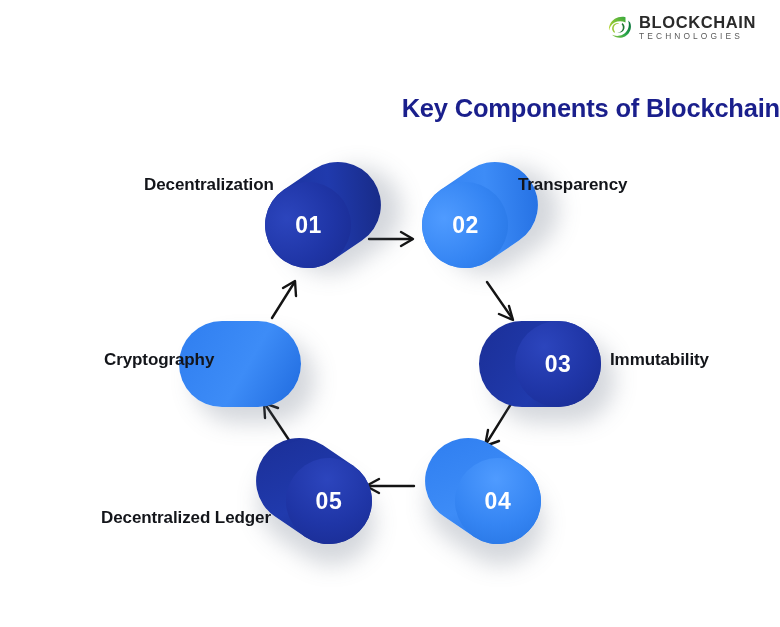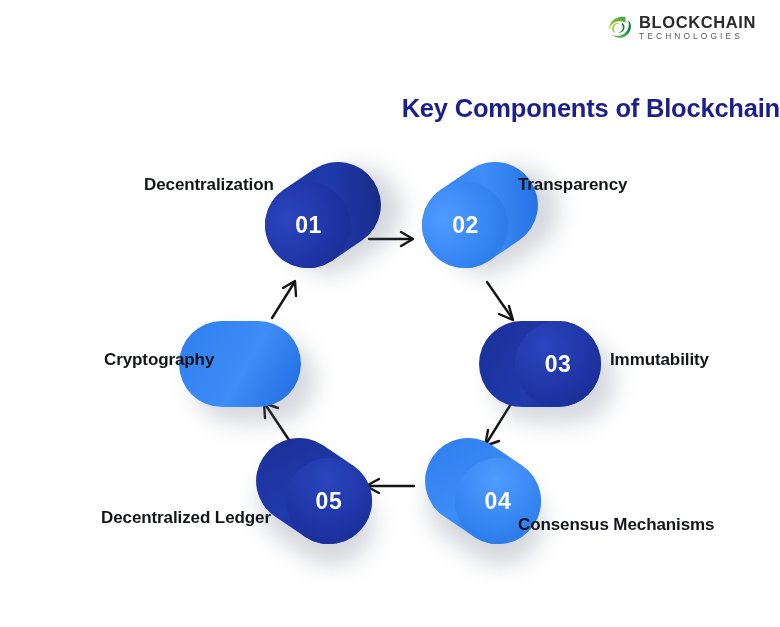--- a/index.html
+++ b/index.html
@@ -228,21 +228,20 @@
   <div class="node-label" style="left:610px; top:350px;">Immutability</div>
 
   <div class="node" style="left:422px; top:448px;">
     <div class="capsule light" style="transform: rotate(34deg);">
       <div class="cap-body"></div>
       <div class="cap-face" style="left:36px;">
         <span class="cap-num" style="transform: rotate(-34deg);">04</span>
       </div>
     </div>
   </div>
-  <div class="node-label" style="left:518px; top:515px;">Consensus Mechanisms</div>
 
   <div class="node" style="left:253px; top:448px;">
     <div class="capsule dark" style="transform: rotate(34deg);">
       <div class="cap-body"></div>
       <div class="cap-face" style="left:36px;">
         <span class="cap-num" style="transform: rotate(-34deg);">05</span>
       </div>
     </div>
   </div>
   <div class="node-label" style="left:101px; top:508px;">Decentralized Ledger</div>

